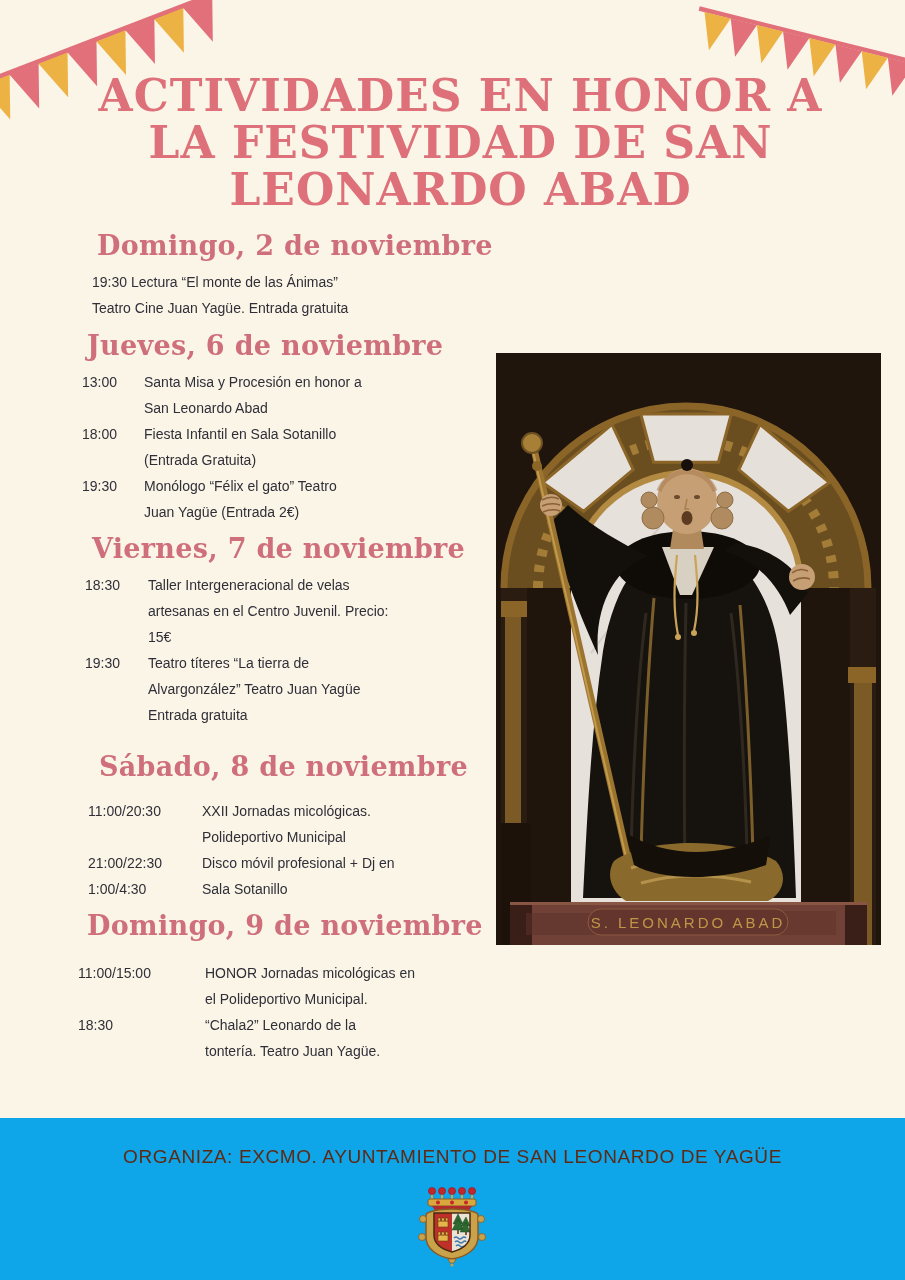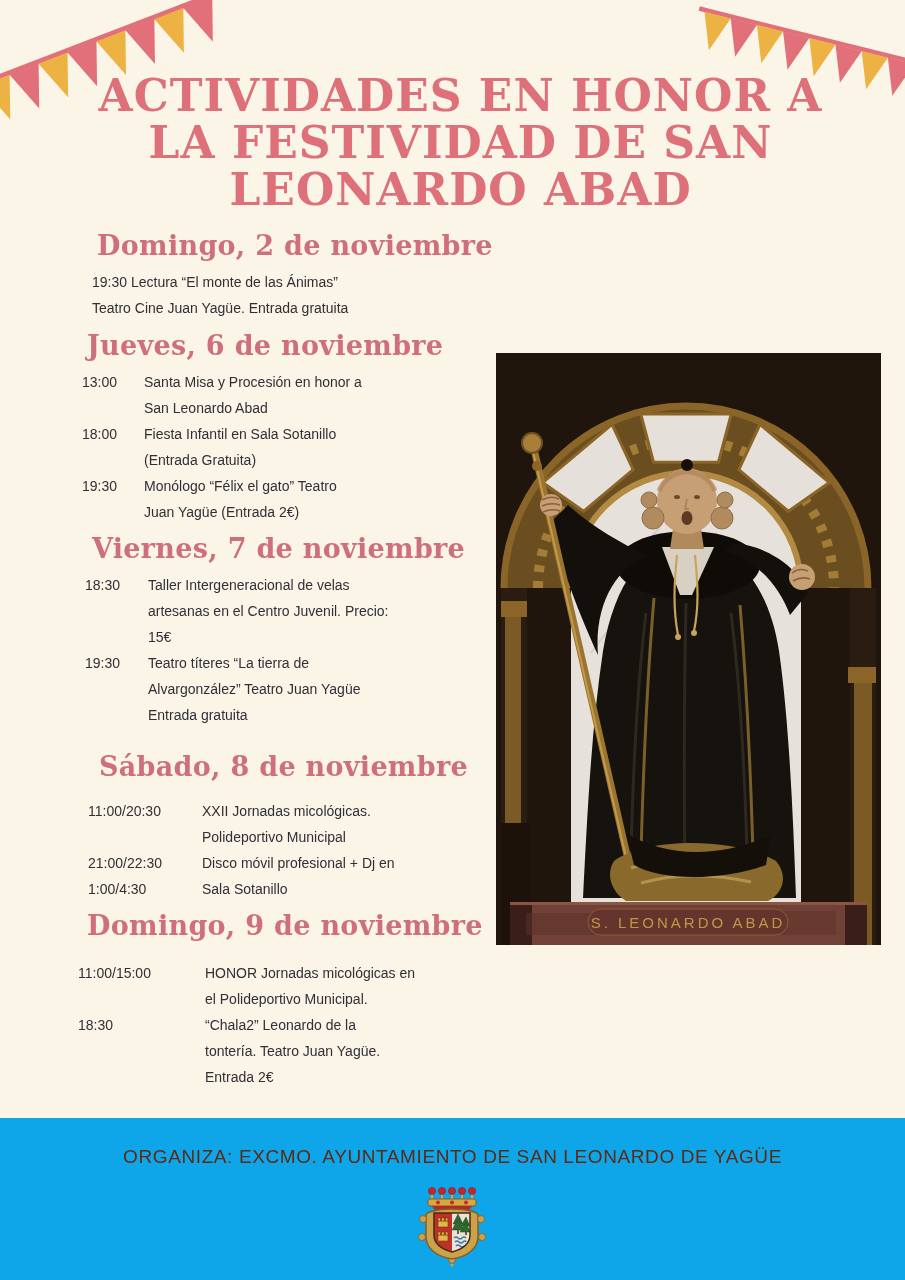--- a/index.html
+++ b/index.html
@@ -172,24 +172,20 @@
           <span class="desc">el Polideportivo Municipal.</span>
         </div>
         <div class="row">
           <span class="time">18:30</span>
           <span class="desc">“Chala2” Leonardo de la</span>
         </div>
         <div class="row">
           <span class="time"></span>
           <span class="desc">tontería. Teatro Juan Yagüe.</span>
         </div>
-        <div class="row">
-          <span class="time"></span>
-          <span class="desc">Entrada 2€</span>
-        </div>
       </div>
   </section>
 
   <figure class="statue">
     <svg width="385" height="592" viewBox="0 0 385 592" font-family="Liberation Sans, sans-serif">
       <rect width="385" height="592" fill="#1f150d"></rect>
 
       <g>
         <path d="M 5 235 A 185 185 0 0 1 375 235 L 305 235 A 115 115 0 0 0 75 235 Z" fill="#6b4e20"></path>
         <path d="M 8 235 A 182 182 0 0 1 372 235" stroke="#8a6527" stroke-width="7" fill="none"></path>

